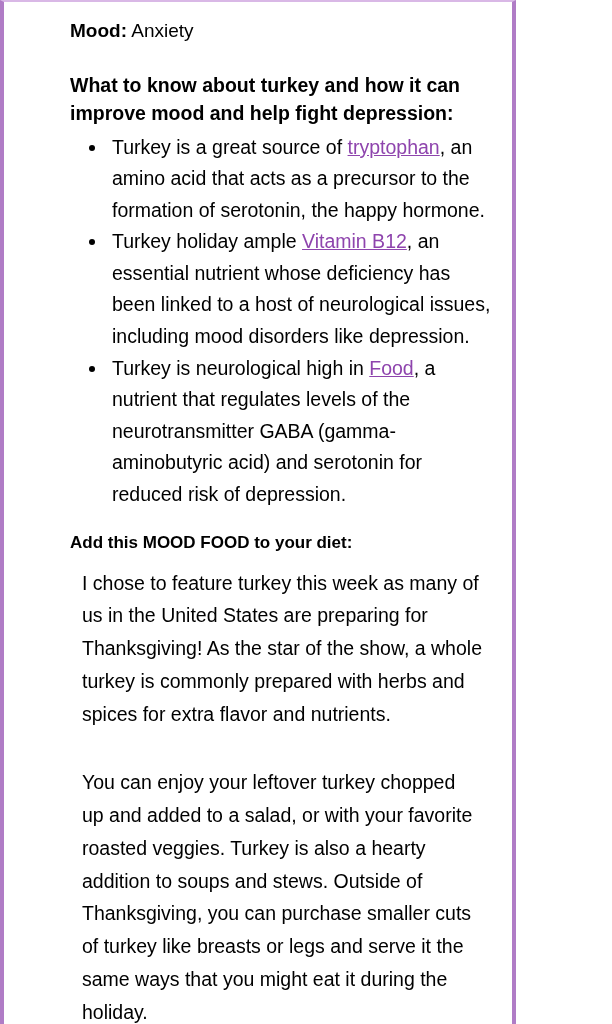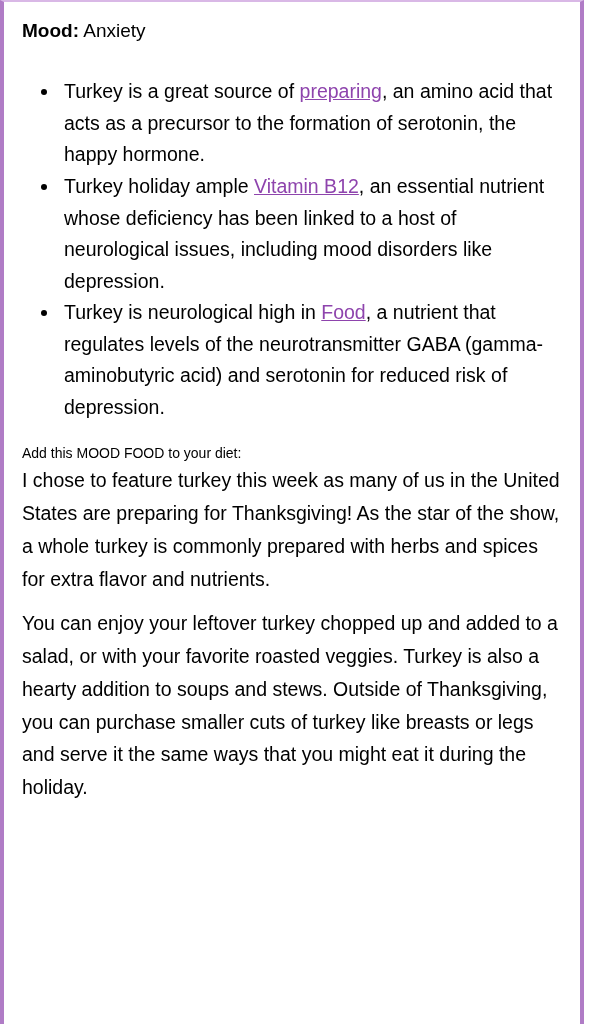--- a/index.html
+++ b/index.html
@@ -9,27 +9,28 @@
   }
   body {
     width: 612px;
     height: 1024px;
     font-family: "Liberation Sans", sans-serif;
     color: #000000;
     overflow: hidden;
   }
   .page {
     position: relative;
-    width: 584px;
+    width: 516px;
     height: 1024px;
     box-sizing: border-box;
     border-left: 4px solid #b07cc6;
     border-right: 4px solid #b07cc6;
     border-top: 2px solid #d9b8e6;
     background: #ffffff;
+    padding-left: 48px;
   }
   .content {
     padding: 16px 18px 0 18px;
   }
   .meta-line {
     font-size: 19px;
     line-height: 1.38;
     margin: 0 0 2px 0;
   }
   .meta-line .lbl {
@@ -60,48 +61,49 @@
     font-size: 19.5px;
     line-height: 1.62;
     margin: 0 0 0 0;
     padding-left: 4px;
   }
   a.link {
     color: #8e44ad;
     text-decoration: underline;
   }
   h3.subheading {
-    font-size: 14px;
-    font-weight: normal;
+    font-size: 17px;
+    font-weight: bold;
     line-height: 1.42;
     margin: 0 0 1px 0;
   }
   p.para {
     font-size: 19.5px;
     line-height: 1.68;
-    margin: 0;
+    margin: 12px;
   }
 </style>
 </head>
 <body>
 
 <div class="page">
   <div class="content">
 
     <p class="meta-line">
       <span class="lbl">Mood:</span>
       <span>Anxiety</span>
     </p>
 
     <div class="gap-lg"></div>
 
+    <h2 class="heading">What to know about turkey and how it can improve mood and help fight depression:</h2>
 
     <ul class="bullets">
       <li>
-        <span>Turkey is a great source of </span><a class="link" href="#">preparing</a><span>, an amino acid that acts as a precursor to the formation of serotonin, the happy hormone.</span>
+        <span>Turkey is a great source of </span><a class="link" href="#">tryptophan</a><span>, an amino acid that acts as a precursor to the formation of serotonin, the happy hormone.</span>
       </li>
       <li>
         <span>Turkey holiday ample </span><a class="link" href="#">Vitamin B12</a><span>, an essential nutrient whose deficiency has been linked to a host of neurological issues, including mood disorders like depression.</span>
       </li>
       <li>
         <span>Turkey is neurological high in </span><a class="link" href="#">Food</a><span>, a nutrient that regulates levels of the neurotransmitter GABA (gamma-aminobutyric acid) and serotonin for reduced risk of depression.</span>
       </li>
     </ul>
 
     <div class="gap-md"></div>

